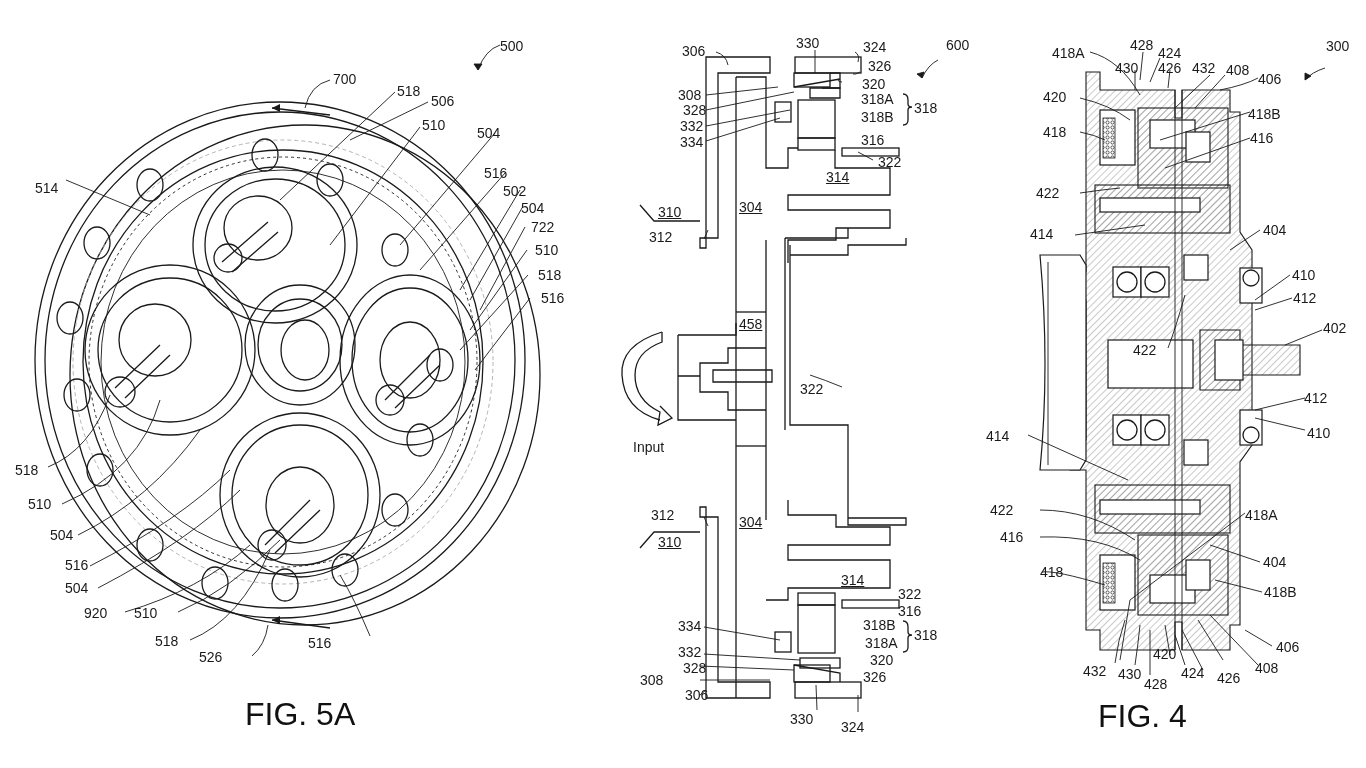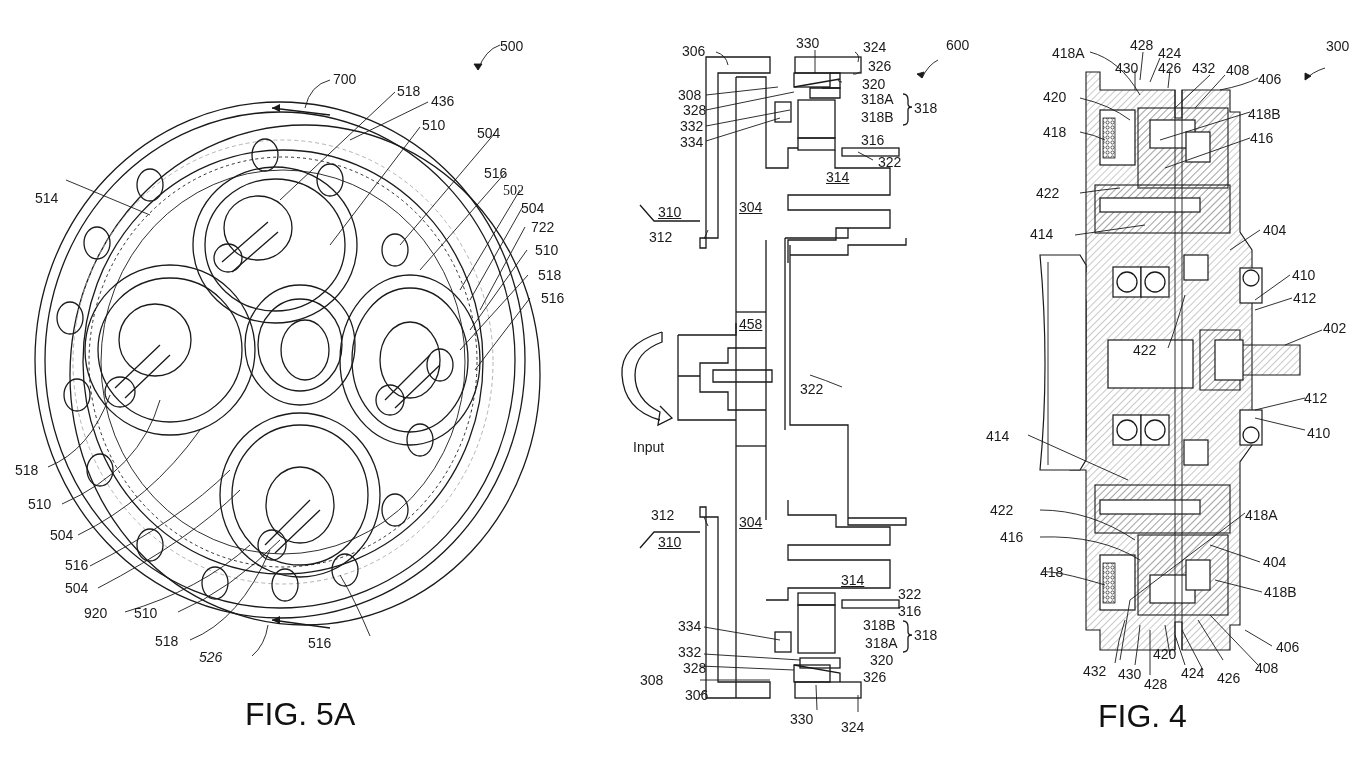--- a/index.html
+++ b/index.html
@@ -118,40 +118,40 @@
       <path d="M178 612 Q230 590 280 540"></path>
       <path d="M190 640 Q240 620 270 550"></path>
       <path d="M252 656 Q265 645 268 625"></path>
       <path d="M370 636 Q355 600 340 575"></path>
     </g>
   </svg>
 
   <span class="lbl" style="left:500px;top:39px;">500</span>
   <span class="lbl" style="left:333px;top:72px;">700</span>
   <span class="lbl" style="left:397px;top:84px;">518</span>
-  <span class="lbl" style="left:431px;top:94px;">436</span>
+  <span class="lbl" style="left:431px;top:94px;">506</span>
   <span class="lbl" style="left:422px;top:118px;">510</span>
   <span class="lbl" style="left:477px;top:126px;">504</span>
-  <span class="lbl" style="left:35px;top:191px;">514</span>
+  <span class="lbl" style="left:35px;top:181px;">514</span>
   <span class="lbl" style="left:484px;top:166px;">516</span>
-  <span class="lbl" style="left:503px;top:184px;font-family:Liberation Serif, serif;">502</span>
+  <span class="lbl" style="left:503px;top:184px;">502</span>
   <span class="lbl" style="left:521px;top:201px;">504</span>
   <span class="lbl" style="left:531px;top:220px;">722</span>
   <span class="lbl" style="left:535px;top:243px;">510</span>
   <span class="lbl" style="left:538px;top:268px;">518</span>
   <span class="lbl" style="left:541px;top:291px;">516</span>
   <span class="lbl" style="left:15px;top:463px;">518</span>
   <span class="lbl" style="left:28px;top:497px;">510</span>
   <span class="lbl" style="left:50px;top:528px;">504</span>
   <span class="lbl" style="left:65px;top:558px;">516</span>
   <span class="lbl" style="left:65px;top:581px;">504</span>
   <span class="lbl" style="left:84px;top:606px;">920</span>
   <span class="lbl" style="left:134px;top:606px;">510</span>
   <span class="lbl" style="left:155px;top:634px;">518</span>
-  <span class="lbl" style="left:199px;top:650px;font-style:italic;">526</span>
+  <span class="lbl" style="left:199px;top:650px;">526</span>
   <span class="lbl" style="left:308px;top:636px;">516</span>
   <span class="cap" style="left:245px;top:698px;">FIG. 5A</span>
 </div>
 
 <div id="fig3" class="fig">
   <svg width="390" height="768">
     <g class="stroke">
 
       <path d="M96 57 L160 57 L160 73 L108 73 L108 238 L90 238 L90 248 L96 248 Z"></path>
 

